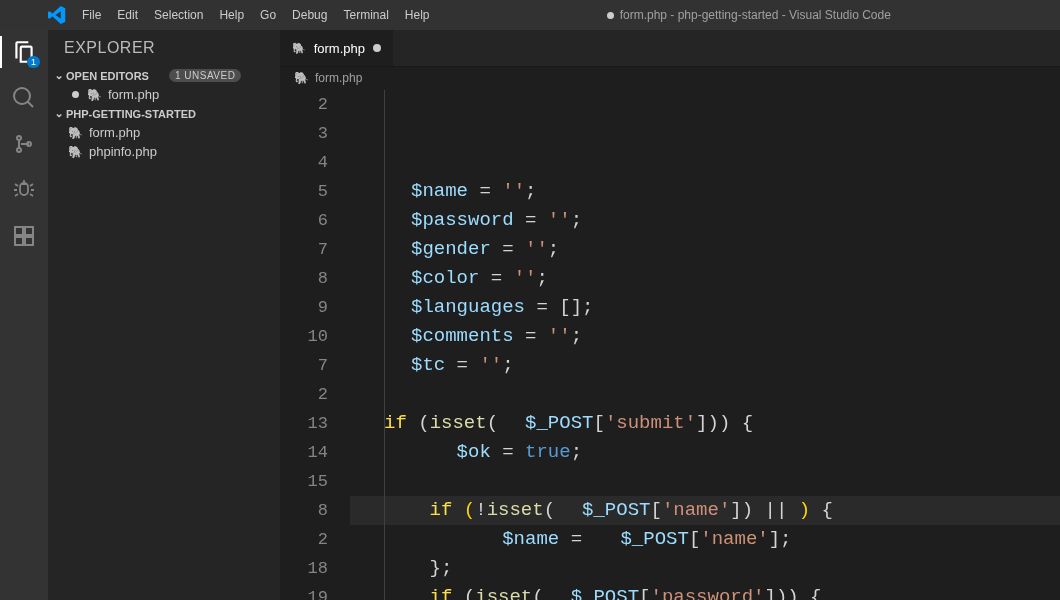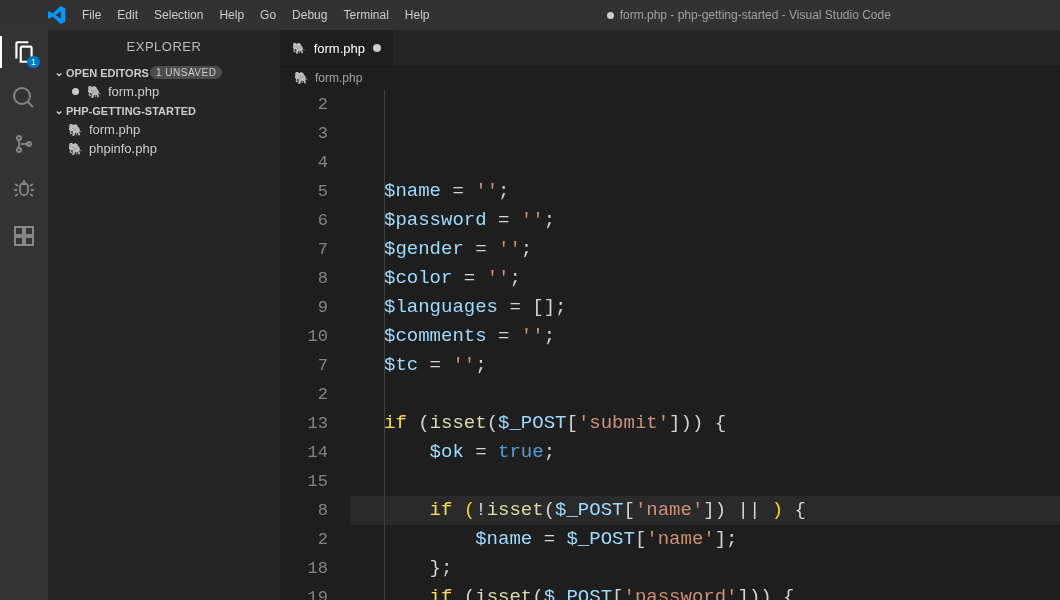--- a/index.html
+++ b/index.html
@@ -21,40 +21,40 @@
 .menu-item { padding: 0 8px; cursor: pointer; line-height: 30px; }
 .window-title { flex: 1; text-align: center; color: #a0a0a0; display:flex; align-items:center; justify-content:center; gap:6px; }
 .window-title .dot { width:7px; height:7px; border-radius:50%; background:#cccccc; display:inline-block; }
 .main { flex:1; display:flex; overflow:hidden; }
 .activitybar { width: 48px; background: #333333; display:flex; flex-direction:column; align-items:center; padding-top:8px; gap:18px; }
 .act-icon { width:28px; height:28px; display:flex; align-items:center; justify-content:center; color:#858585; cursor:pointer; position:relative; }
 .act-icon.active { color:#ffffff; }
 .act-icon.active::before { content:""; position:absolute; left:-10px; top:-2px; bottom:-2px; width:2px; background:#ffffff; }
 .badge { position:absolute; bottom:-2px; right:-2px; background:#007acc; color:#fff; font-size:9px; border-radius:8px; padding:0 4px; line-height:12px; }
 .sidebar { width: 232px; background: #252526; display:flex; flex-direction:column; font-size:11px; }
-.sidebar-title { padding: 9px 16px; color:#bbbbbb; letter-spacing:0.5px; font-size:13px;text-align:center; }
+.sidebar-title { padding: 9px 16px; color:#bbbbbb; letter-spacing:0.5px; font-size:16px; }
 .section-hdr { display:flex; align-items:center; padding:3px 4px; color:#cccccc; cursor:pointer; font-size:11px; font-weight:700; }
 .section-hdr .chev { width:14px; display:inline-flex; justify-content:center; }
-.unsaved-badge { background:#4d4d4d; color:#cccccc; font-size:10px; padding:1px 6px; border-radius:8px; margin-left:1px; font-weight:400; letter-spacing:0.5px; }
+.unsaved-badge { background:#4d4d4d; color:#cccccc; font-size:10px; padding:1px 6px; border-radius:8px; margin-left:20px; font-weight:400; letter-spacing:0.5px; }
 .tree-item { display:flex; align-items:center; padding:2px 0 2px 24px; font-size:13px; color:#cccccc; cursor:pointer; gap:6px; }
 .php-icon { color:#a074c4; font-size:12px; }
 .mod-dot { width:7px; height:7px; border-radius:50%; background:#cccccc; margin-right:2px; }
 .editor-area { flex:1; display:flex; flex-direction:column; background:#1e1e1e; overflow:hidden; }
 .tabs { height:36px; background:#252526; display:flex; align-items:stretch; }
 .tab { display:flex; align-items:center; background:#1e1e1e; padding:0 12px; gap:8px; color:#ffffff; font-size:13px; border-right:1px solid #252526; cursor:pointer; }
 .tab .php-icon { font-size:11px; }
 .tab .dirty { width:8px; height:8px; border-radius:50%; background:#cccccc; }
 .breadcrumb { height:24px; display:flex; align-items:center; padding:0 14px; font-size:12px; color:#a0a0a0; gap:6px; background:#1e1e1e; box-shadow: 0 1px 0 #00000030 inset; }
 .code-area { flex:1; display:flex; overflow:hidden; font-family: Consolas, "Courier New", monospace; font-size:19px; }
 .gutter { width: 70px; text-align:right; color:#858585; padding-right:22px; line-height:29px; user-select:none; background:#1e1e1e; font-size:17px; }
 .code { flex:1; line-height:29px; white-space:pre; position:relative; }
 .code .line { padding-left: 34px; }
 .code .hl { background:#2a2a2a; }
 .indent-guide { position:absolute; top:0; bottom:0; width:1px; background:#404040; }
-.t-var { color:#9cdcfe; }
+.t-var { color:#9cdcfe;margin-left:27px; }
 .t-op { color:#d4d4d4; }
 .t-str { color:#ce9178; }
 .t-punc { color:#d4d4d4; }
 .t-kw { color:#fde047; }
 .t-fn { color:#dcdcaa; }
 .t-const { color:#569cd6; }
 .t-bracket { color:#ffd700; }
 svg { display:block; }
 </style>
 </head>

